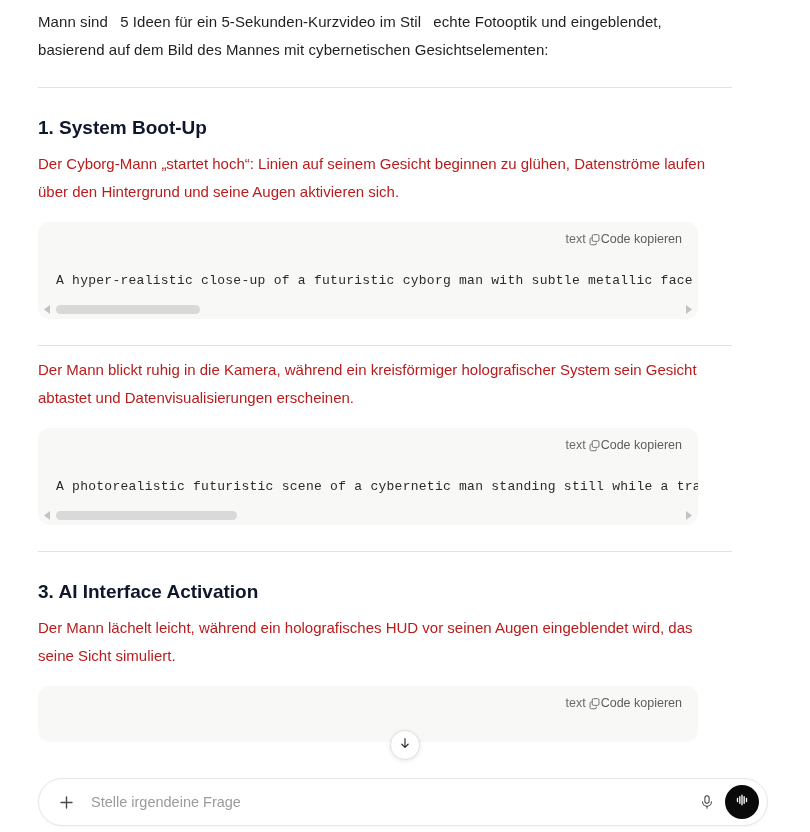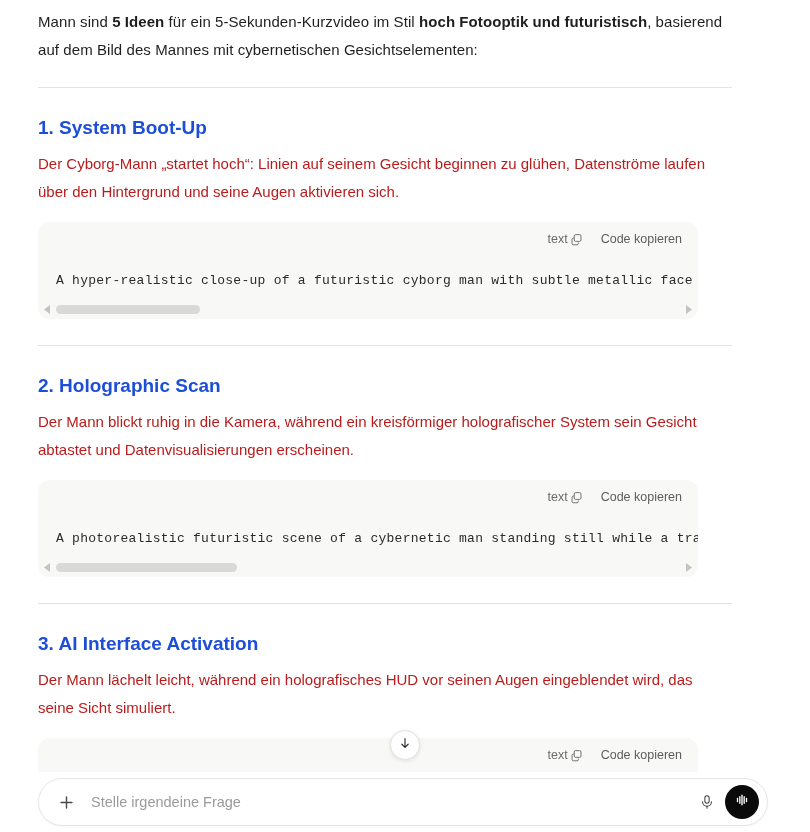--- a/index.html
+++ b/index.html
@@ -32,38 +32,38 @@
   
   .intro {
     font-size: 15px;
     line-height: 28px;
     color: #1f1f1f;
     margin: 0;
     padding-top: 8px;
     max-width: 694px;
     letter-spacing: 0.005em;
   }
-  .intro b { font-weight: 700; }
+  .intro b { font-weight: 400; margin-left: 8px; }
 
   
   .divider {
     height: 1px;
     background: #e3e3e3;
     border: 0;
     margin: 23px 0 0 0;
     width: 694px;
   }
 
   
   .section { padding-top: 0; }
   .section-title {
     font-size: 19px;
     font-weight: 700;
     line-height: 24px;
-    color: #1d4ed8;
+    color: #0f172a;
     margin: 0;
     padding-top: 28px;
   }
   .section-desc {
     font-size: 15px;
     line-height: 28px;
     color: #b91c1c;
     margin: 0;
     padding-top: 10px;
     max-width: 694px;
@@ -87,21 +87,21 @@
     background: #f8f8f7;
   }
   .code-lang {
     font-size: 12.5px;
     color: #6b6b6b;
     font-family: "Liberation Sans", sans-serif;
   }
   .copy-btn {
     display: flex;
     align-items: center;
-    gap: 18px;
+    gap: 0;
     font-size: 12.5px;
     color: #5d5d5d;
     cursor: pointer;
     background: transparent;
     border: 0;
     padding: 2px 2px;
     font-family: "Liberation Sans", sans-serif;
   }
   .copy-icon {
     width: 13px; height: 13px;
@@ -234,21 +234,21 @@
   }
 </style>
 </head>
 <body>
 
 <div class="page">
 
   <div class="scroll-clip">
     <div class="content">
 
-      <p class="intro"><span>Mann sind </span><b>5 Ideen</b><span> für ein 5-Sekunden-Kurzvideo im Stil </span><b>hoch Fotooptik und futuristisch</b><span>, basierend auf dem Bild des Mannes mit cybernetischen Gesichtselementen:</span></p>
+      <p class="intro"><span>Mann sind </span><b>5 Ideen</b><span> für ein 5-Sekunden-Kurzvideo im Stil </span><b>echte Fotooptik und eingeblendet</b><span>, basierend auf dem Bild des Mannes mit cybernetischen Gesichtselementen:</span></p>
 
       <hr class="divider">
 
       <div class="section">
         <h2 class="section-title">1. System Boot-Up</h2>
         <p class="section-desc">Der Cyborg-Mann „startet hoch“: Linien auf seinem Gesicht beginnen zu glühen, Datenströme laufen über den Hintergrund und seine Augen aktivieren sich.</p>
         <div class="code-block">
           <div class="code-head">
             <span class="code-lang">text</span>
             <button class="copy-btn">
@@ -278,21 +278,20 @@
                   <polygon points="1,0 1,9 7,4.5" fill="#c3c3c3"></polygon>
                 </svg>
             </span>
           </div>
         </div>
       </div>
 
       <hr class="divider" style="margin-top:26px;">
 
       <div class="section">
-        <h2 class="section-title">2. Holographic Scan</h2>
         <p class="section-desc">Der Mann blickt ruhig in die Kamera, während ein kreisförmiger holografischer System sein Gesicht abtastet und Datenvisualisierungen erscheinen.</p>
         <div class="code-block">
           <div class="code-head">
             <span class="code-lang">text</span>
             <button class="copy-btn">
               <span class="copy-icon">
                 <svg width="13" height="13" viewBox="0 0 16 16" fill="none" xmlns="http://www.w3.org/2000/svg">
                   <rect x="5.2" y="2" width="8.3" height="8.3" rx="1.7" stroke="#6b6b6b" stroke-width="1.15"></rect>
                   <path d="M10.3 12.2v0.6a1.7 1.7 0 0 1-1.7 1.7H4.2a1.7 1.7 0 0 1-1.7-1.7V7.9a1.7 1.7 0 0 1 1.7-1.7h0.6" stroke="#6b6b6b" stroke-width="1.15" stroke-linecap="round"></path>
                 </svg>

